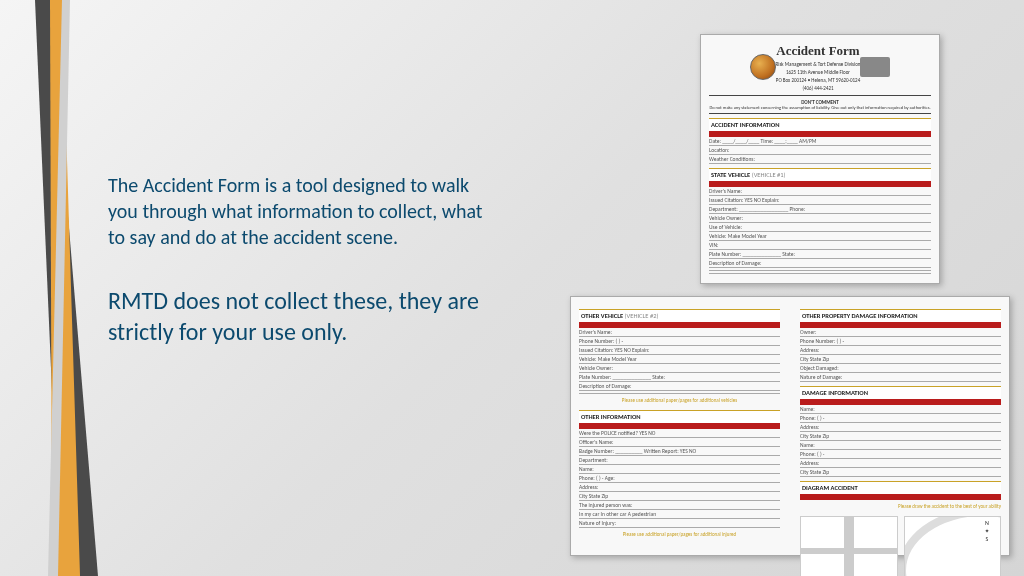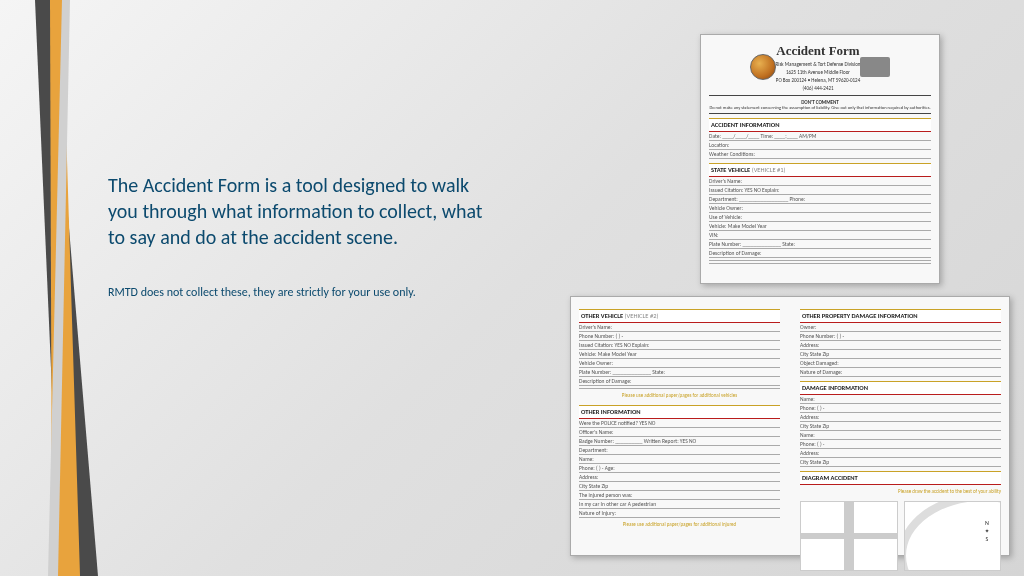--- a/index.html
+++ b/index.html
@@ -25,21 +25,21 @@
     top: 172px;
     width: 380px;
     color: #0c4a6e;
   }
   .para1 {
     font-size: 20px;
     line-height: 1.3;
     margin-bottom: 28px;
   }
   .para2 {
-    font-size: 12px;
+    font-size: 24px;
     line-height: 1.3;
     margin-top: 35px;
   }
   .form-card {
     position: absolute;
     background: #f8f8f8;
     border: 1px solid #aaa;
     box-shadow: 2px 2px 6px rgba(0,0,0,0.25);
     font-size: 6px;
     color: #333;
@@ -71,21 +71,21 @@
   }
   .car-box { width: 30px; height: 20px; background: #888; border-radius: 2px; }
   .warn-box {
     margin-top:4px; text-align:center; font-size:5px;
     border-top:1px solid #444; border-bottom:1px solid #444;
     padding:3px 0; font-weight:bold;
   }
   .warn-sub { font-weight:normal; font-size:4.5px; }
   .sec-head {
     background: #fff; font-weight: bold; font-size: 6.5px;
-    border-top: 1px solid #c9a227; border-bottom: 1px solid #b91c1c;
+    border-top: 1px solid #c9a227; border-bottom: 6px solid #b91c1c;
     padding: 2px 2px; margin-top: 4px; color: #222;
   }
   .sec-head .grey { color:#888; font-weight:normal; }
   .fline {
     border-bottom: 1px solid #aaa; font-size: 5.5px;
     padding: 1px 0; color:#555; white-space: nowrap; overflow:hidden;
   }
   .note-gold { color:#c9a227; font-size:5px; text-align:center; padding:3px 0; }
   .diagram {
     height: 70px; display:flex; gap:6px; margin:4px 0;

